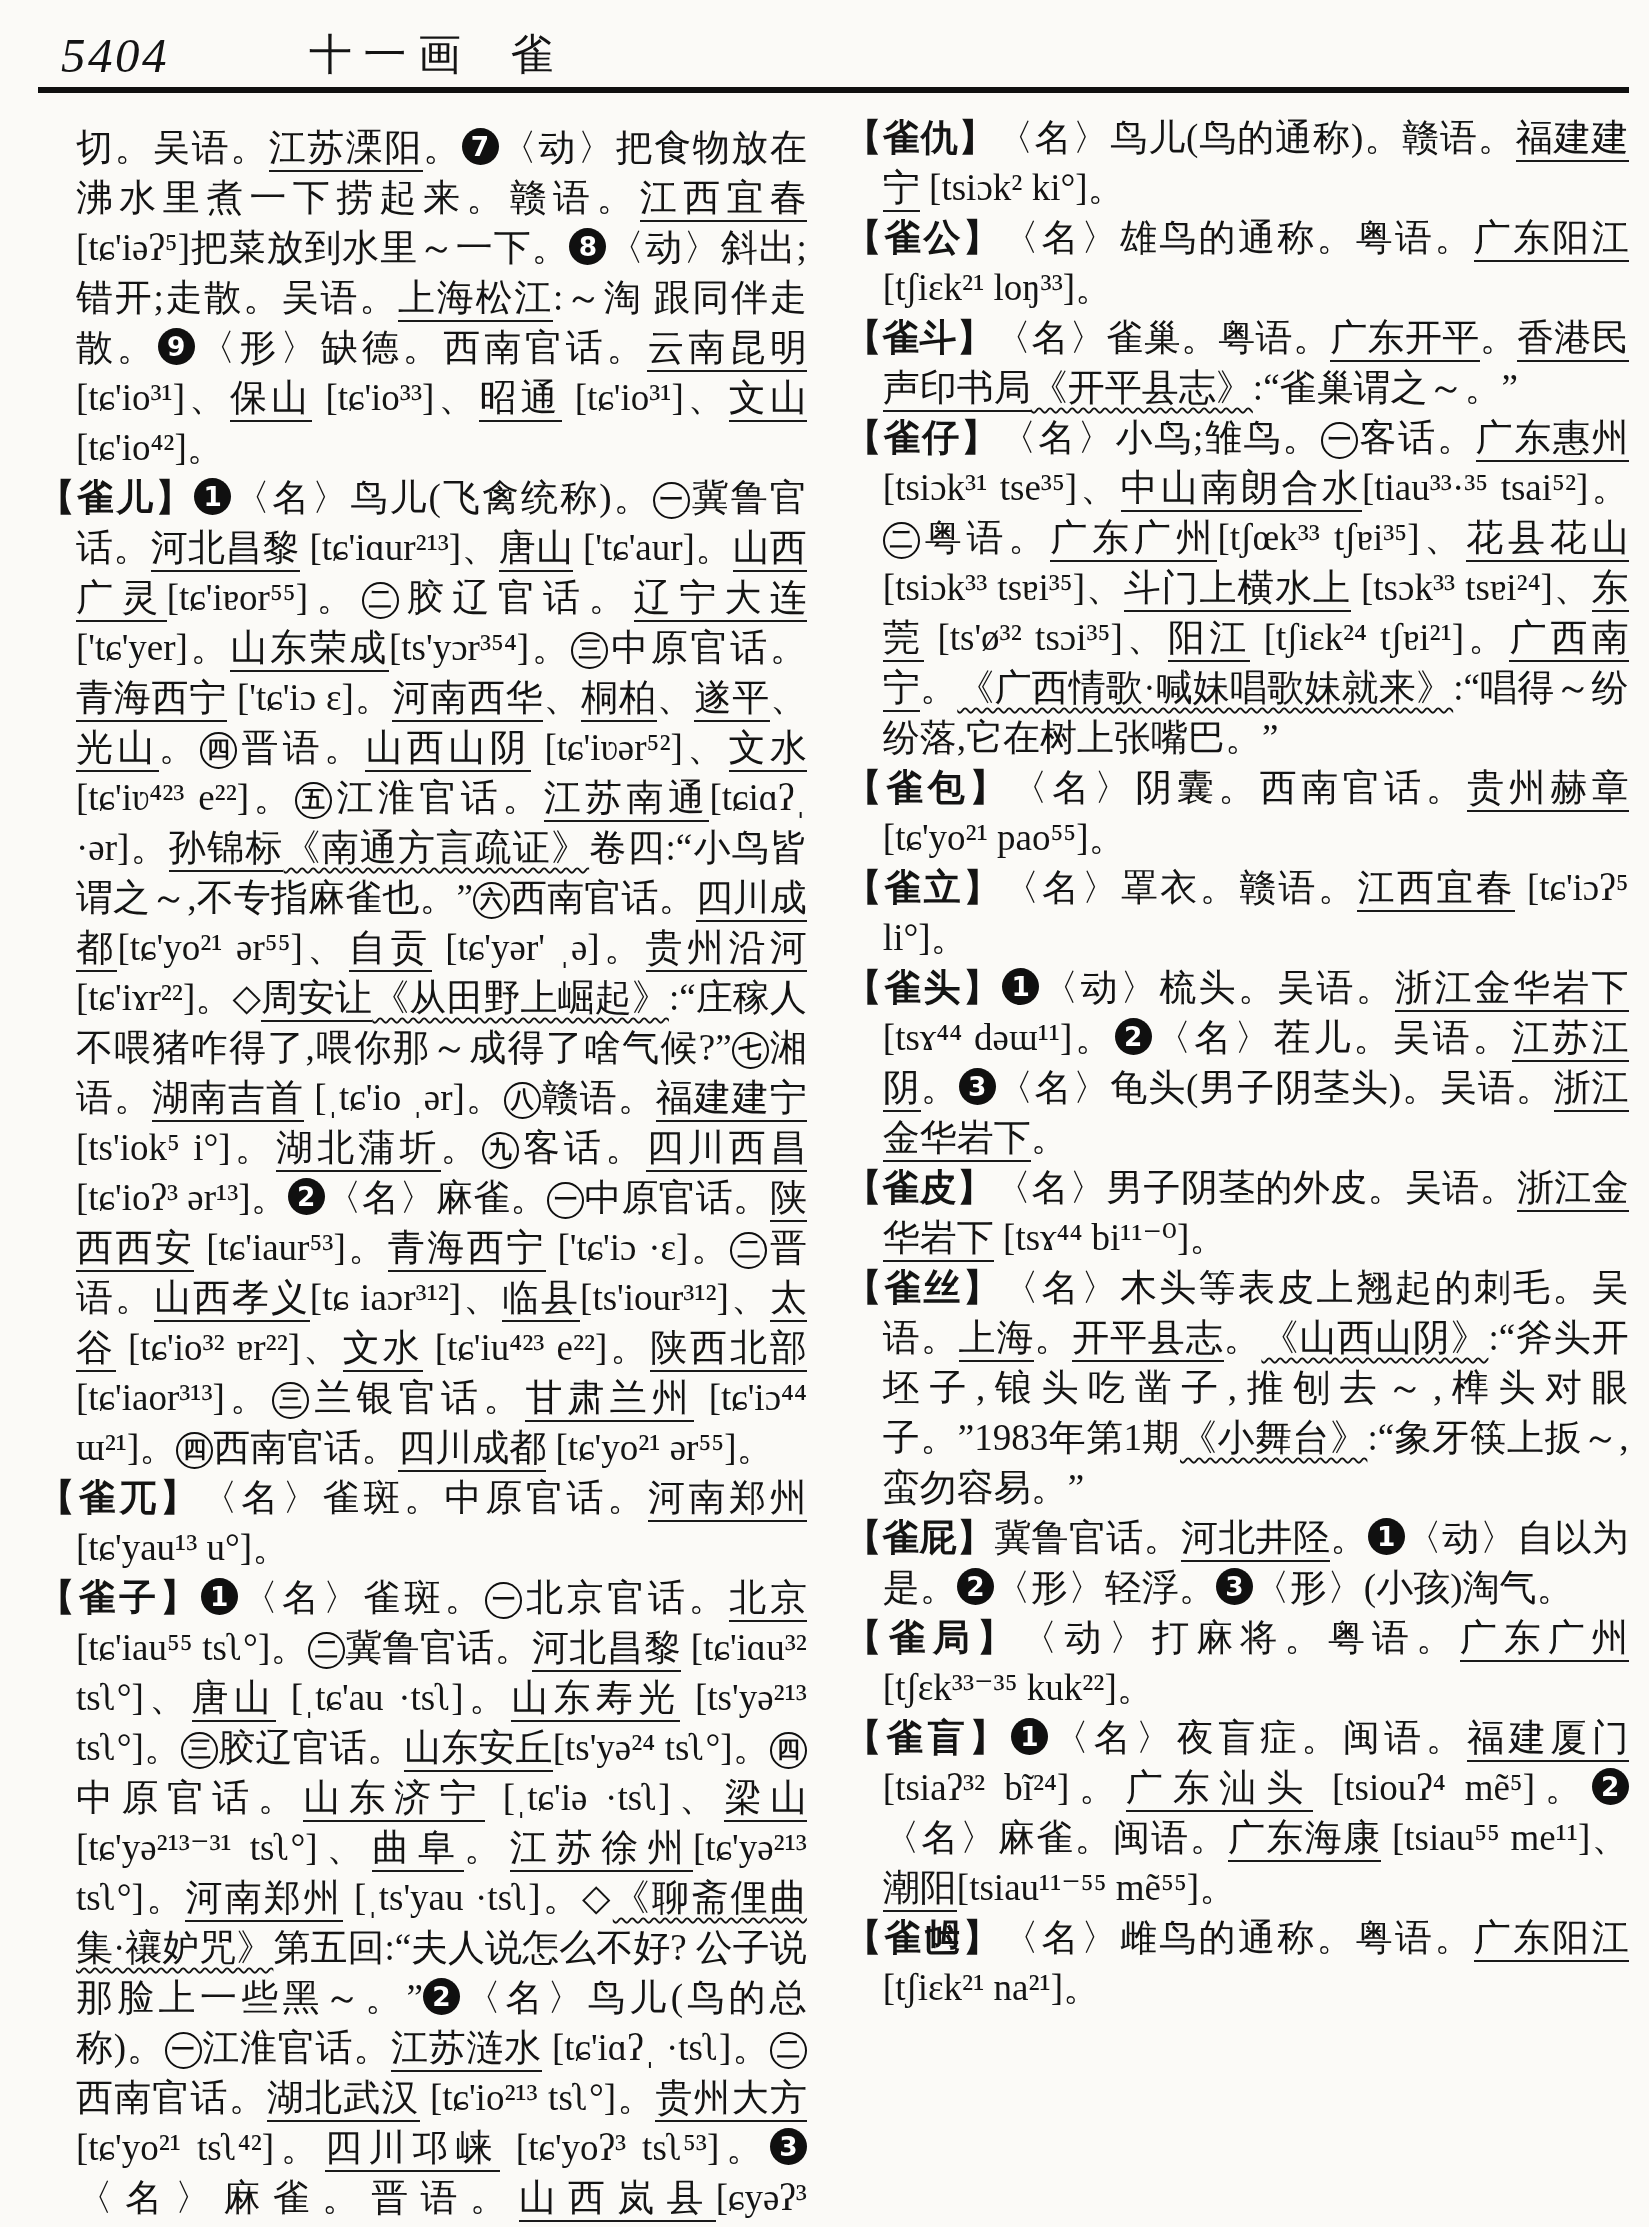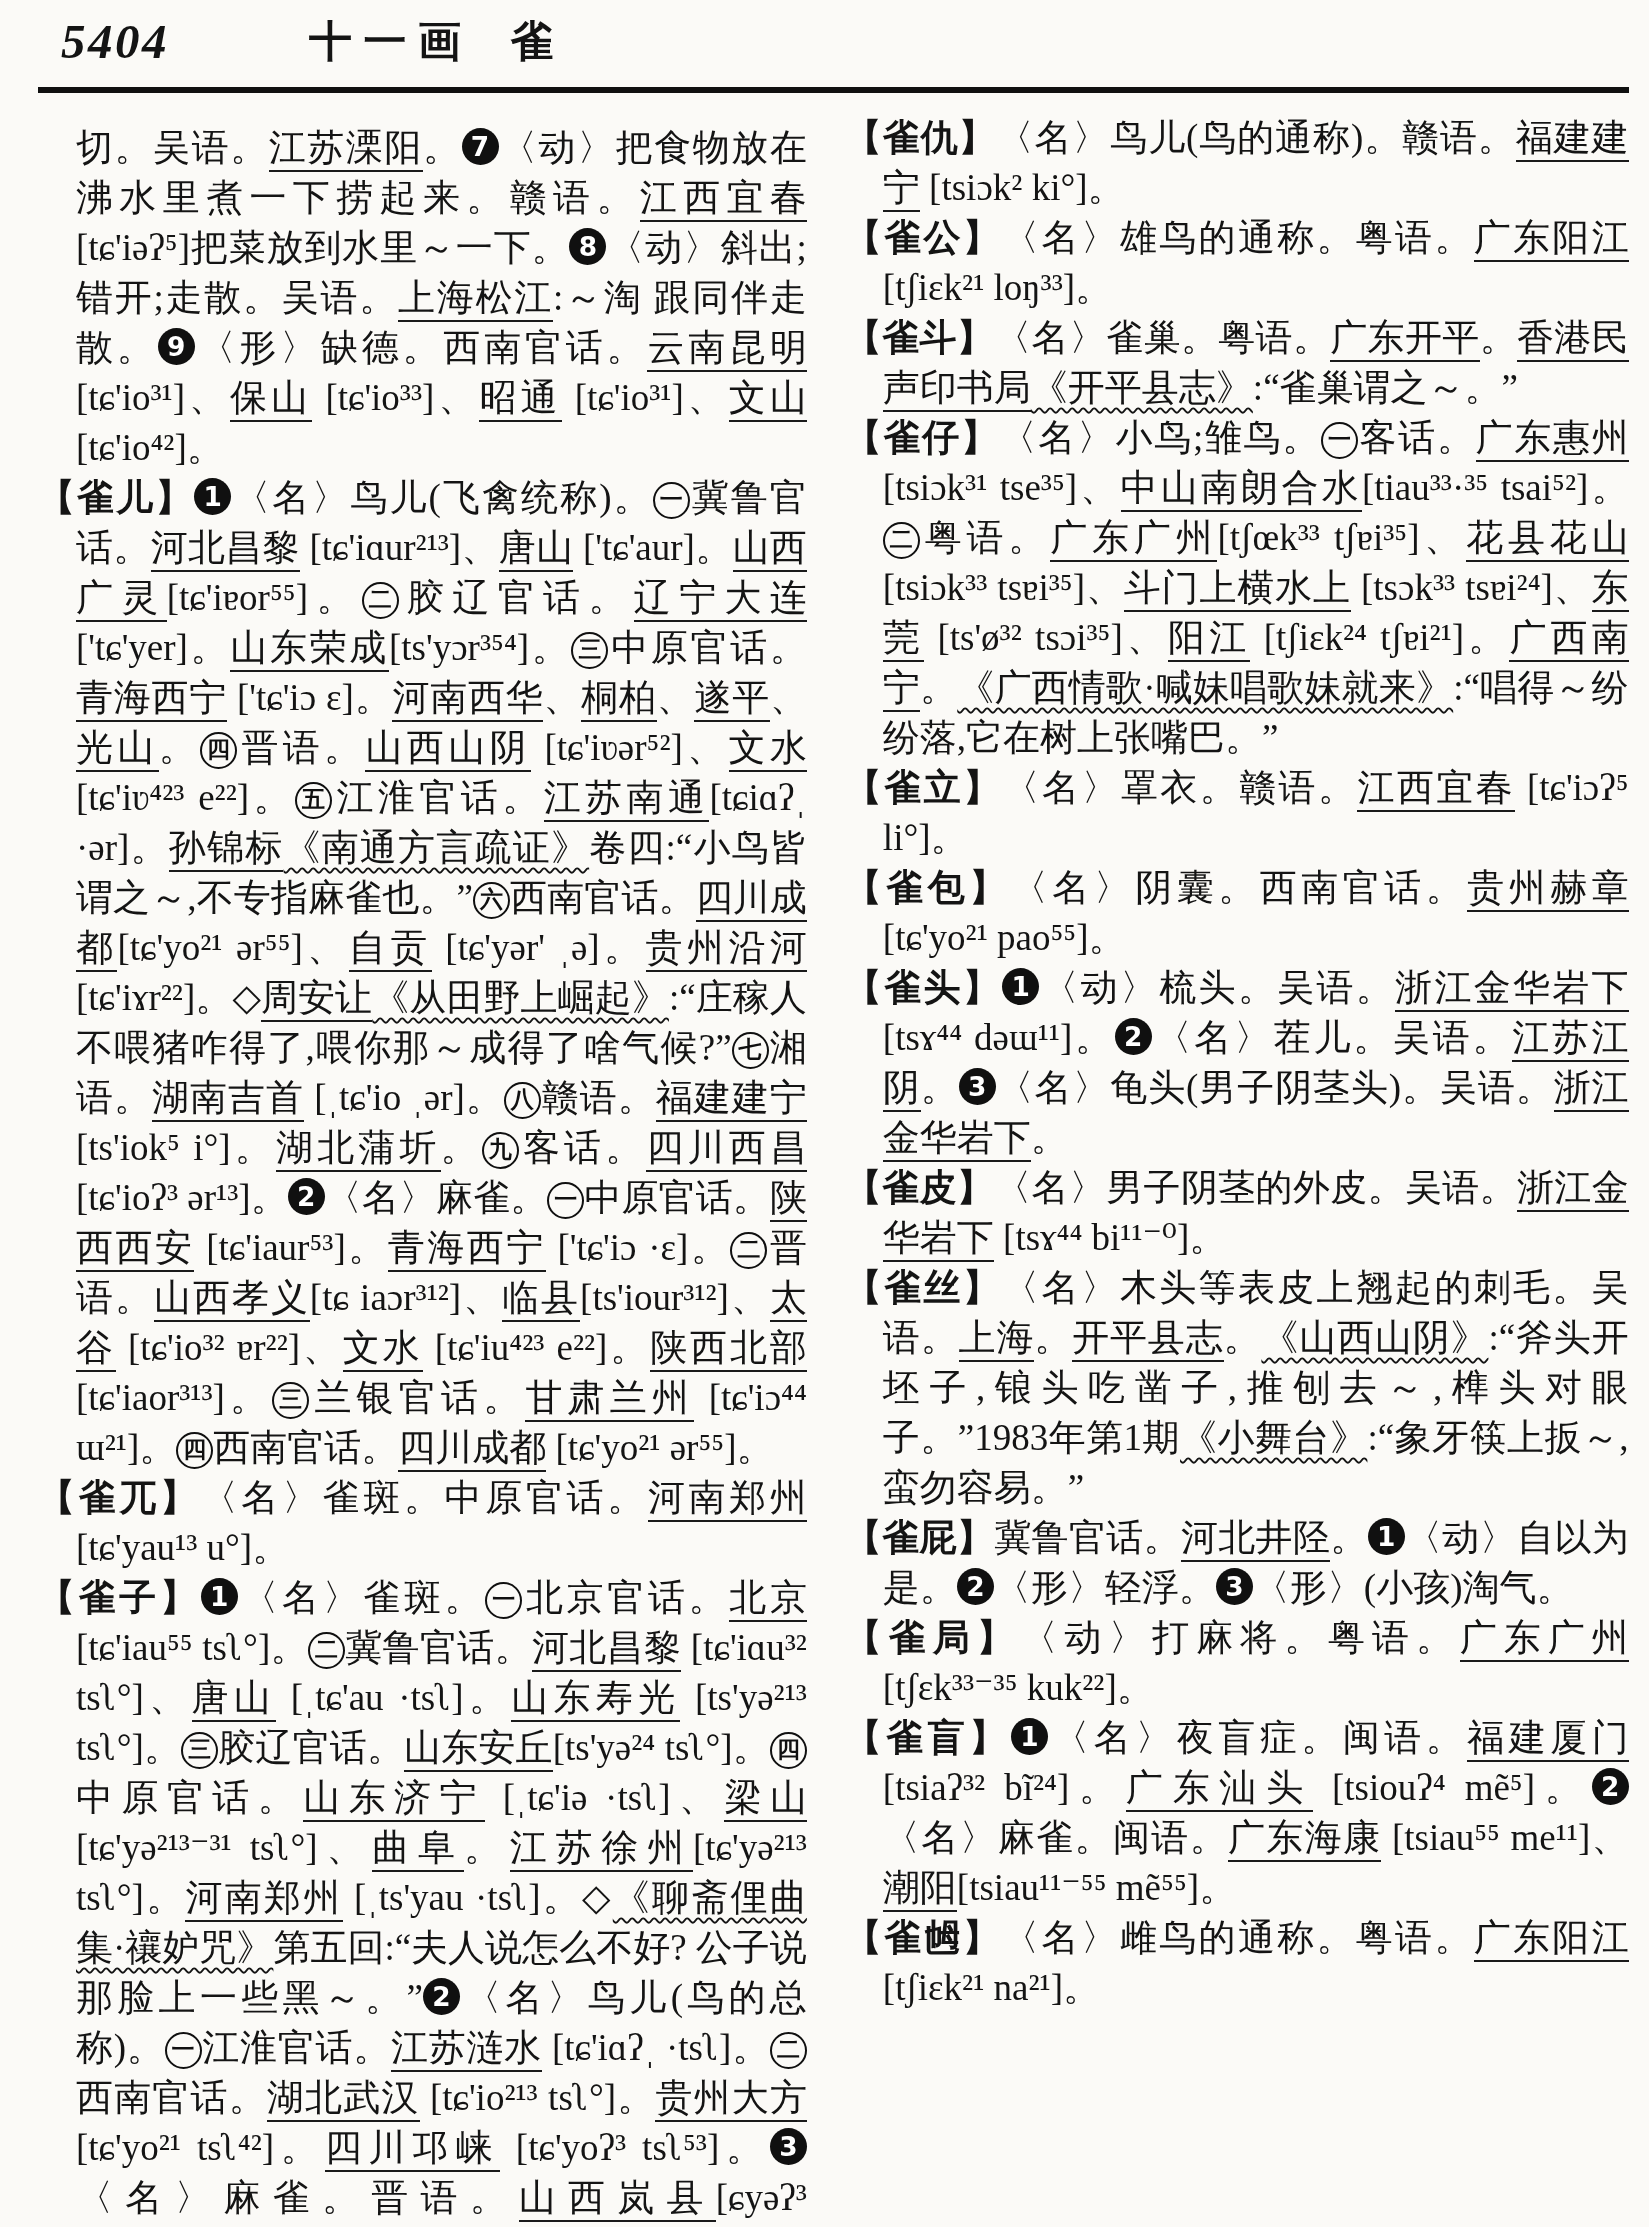--- a/index.html
+++ b/index.html
@@ -2,21 +2,21 @@
 <html style="font-size:13.2px"><head>
 <meta charset="utf-8">
 <style>
   html,body{margin:0;padding:0;}
   body{
     width:1650px;height:2227px;overflow:hidden;
     background:#fbfaf7;color:#141414;
     font-family:"Liberation Serif","DejaVu Serif",serif;
   }
   .page{box-sizing:border-box;width:1650px;height:2227px;padding:13.2px 21.4px 0 38px;}
-  .header{display:flex;align-items:flex-start;font-weight:700;height:71px;}
+  .header{display:flex;align-items:flex-end;font-weight:400;height:71px;}
   .pagenum{font-size:49px;font-style:italic;margin-left:23px;letter-spacing:2.5px;}
   .section{font-size:43px;margin-left:140px;letter-spacing:11.5px;}
   .headchar{font-size:43px;margin-left:38px;}
   .rule{height:5.8px;background:#101010;margin-top:3.3px;}
   .cols{display:flex;gap:38px;margin-top:20px;}
   .col{width:775px;font-size:37px;line-height:50px;text-align:justify;}
   .col.colr{width:790px;}
   .entry{padding-left:38px;text-indent:-38px;}
   .entry.cont{text-indent:0;margin-top:10px;}
   .hw{font-weight:700;}
@@ -50,22 +50,22 @@
         <div class="entry cont"><span>切。吴语。<span class="pn">江苏溧阳</span>。<span class="sn">7</span>〈动〉把食物放在沸水里煮一下捞起来。赣语。<span class="pn">江西宜春</span>[tɕ'iəʔ⁵]把菜放到水里～一下。<span class="sn">8</span>〈动〉斜出;错开;走散。吴语。<span class="pn">上海松江</span>:～淘 跟同伴走散。<span class="sn">9</span>〈形〉缺德。西南官话。<span class="pn">云南昆明</span> [tɕ'io³¹]、<span class="pn">保山</span> [tɕ'io³³]、<span class="pn">昭通</span> [tɕ'io³¹]、<span class="pn">文山</span> [tɕ'io⁴²]。</span></div>
         <div class="entry"><span class="hw">【雀儿】</span><span><span class="sn">1</span>〈名〉鸟儿(飞禽统称)。<span class="dn">一</span>冀鲁官话。<span class="pn">河北昌黎</span> [tɕ'iɑur²¹³]、<span class="pn">唐山</span> ['tɕ'aur]。<span class="pn">山西广灵</span>[tɕ'iɐor⁵⁵]。<span class="dn">二</span>胶辽官话。<span class="pn">辽宁大连</span>['tɕ'yer]。<span class="pn">山东荣成</span>[ts'yɔr³⁵⁴]。<span class="dn">三</span>中原官话。<span class="pn">青海西宁</span> ['tɕ'iɔ ɛ]。<span class="pn">河南西华</span>、<span class="pn">桐柏</span>、<span class="pn">遂平</span>、<span class="pn">光山</span>。<span class="dn">四</span>晋语。<span class="pn">山西山阴</span> [tɕ'iʋər⁵²]、<span class="pn">文水</span> [tɕ'iʋ⁴²³ e²²]。<span class="dn">五</span>江淮官话。<span class="pn">江苏南通</span>[tɕiɑʔˌ ·ər]。<span class="pn">孙锦标</span><span class="bt">《南通方言疏证》</span>卷四:“小鸟皆谓之～,不专指麻雀也。”<span class="dn">六</span>西南官话。<span class="pn">四川成都</span>[tɕ'yo²¹ ər⁵⁵]、<span class="pn">自贡</span> [tɕ'yər' ˌə]。<span class="pn">贵州沿河</span> [tɕ'iɤr²²]。◇<span class="pn">周安让</span><span class="bt">《从田野上崛起》</span>:“庄稼人不喂猪咋得了,喂你那～成得了啥气候?”<span class="dn">七</span>湘语。<span class="pn">湖南吉首</span> [ˌtɕ'io ˌər]。<span class="dn">八</span>赣语。<span class="pn">福建建宁</span> [ts'iok⁵ i°]。<span class="pn">湖北蒲圻</span>。<span class="dn">九</span>客话。<span class="pn">四川西昌</span> [tɕ'ioʔ³ ər¹³]。<span class="sn">2</span>〈名〉麻雀。<span class="dn">一</span>中原官话。<span class="pn">陕西西安</span> [tɕ'iaur⁵³]。<span class="pn">青海西宁</span> ['tɕ'iɔ ·ɛ]。<span class="dn">二</span>晋语。<span class="pn">山西孝义</span>[tɕ iaɔr³¹²]、<span class="pn">临县</span>[ts'iour³¹²]、<span class="pn">太谷</span> [tɕ'io³² ɐr²²]、<span class="pn">文水</span> [tɕ'iu⁴²³ e²²]。<span class="pn">陕西北部</span>[tɕ'iaor³¹³]。<span class="dn">三</span>兰银官话。<span class="pn">甘肃兰州</span> [tɕ'iɔ⁴⁴ ɯ²¹]。<span class="dn">四</span>西南官话。<span class="pn">四川成都</span> [tɕ'yo²¹ ər⁵⁵]。</span></div>
         <div class="entry"><span class="hw">【雀兀】</span><span>〈名〉雀斑。中原官话。<span class="pn">河南郑州</span>[tɕ'yau¹³ u°]。</span></div>
         <div class="entry"><span class="hw">【雀子】</span><span><span class="sn">1</span>〈名〉雀斑。<span class="dn">一</span>北京官话。<span class="pn">北京</span>[tɕ'iau⁵⁵ tsʅ°]。<span class="dn">二</span>冀鲁官话。<span class="pn">河北昌黎</span> [tɕ'iɑu³² tsʅ°]、<span class="pn">唐山</span> [ˌtɕ'au ·tsʅ]。<span class="pn">山东寿光</span> [ts'yə²¹³ tsʅ°]。<span class="dn">三</span>胶辽官话。<span class="pn">山东安丘</span>[ts'yə²⁴ tsʅ°]。<span class="dn">四</span>中原官话。<span class="pn">山东济宁</span> [ˌtɕ'iə ·tsʅ]、<span class="pn">梁山</span> [tɕ'yə²¹³⁻³¹ tsʅ°]、<span class="pn">曲阜</span>。<span class="pn">江苏徐州</span>[tɕ'yə²¹³ tsʅ°]。<span class="pn">河南郑州</span> [ˌts'yau ·tsʅ]。◇<span class="bt">《聊斋俚曲集·禳妒咒》</span>第五回:“夫人说怎么不好? 公子说那脸上一些黑～。”<span class="sn">2</span>〈名〉鸟儿(鸟的总称)。<span class="dn">一</span>江淮官话。<span class="pn">江苏涟水</span> [tɕ'iɑʔˌ ·tsʅ]。<span class="dn">二</span>西南官话。<span class="pn">湖北武汉</span> [tɕ'io²¹³ tsʅ°]。<span class="pn">贵州大方</span> [tɕ'yo²¹ tsʅ⁴²]。<span class="pn">四川邛崃</span> [tɕ'yoʔ³ tsʅ⁵³]。<span class="sn">3</span>〈名〉麻雀。晋语。<span class="pn">山西岚县</span>[ɕyəʔ³ tsəʔ³⁻³¹]。也作“雀仔”。闽语。[tsia²¹³ tsai²¹]。〈名〉茬儿。吴语。。〈名〉男性生殖器;阴茎。北京官话。 [tɕ'iau²¹⁴⁻²¹ tsʅ°]。胶辽官话。[tɕ'ye¹³ tθə°]。</span></div>
       </div>
     <div class="col colr">
         <div class="entry"><span class="hw">【雀仇】</span><span>〈名〉鸟儿(鸟的通称)。赣语。<span class="pn">福建建宁</span> [tsiɔk² ki°]。</span></div>
         <div class="entry"><span class="hw">【雀公】</span><span>〈名〉雄鸟的通称。粤语。<span class="pn">广东阳江</span> [tʃiɛk²¹ loŋ³³]。</span></div>
         <div class="entry"><span class="hw">【雀斗】</span><span>〈名〉雀巢。粤语。<span class="pn">广东开平</span>。<span class="pn">香港民声印书局</span><span class="bt">《开平县志》</span>:“雀巢谓之～。”</span></div>
         <div class="entry"><span class="hw">【雀仔】</span><span>〈名〉小鸟;雏鸟。<span class="dn">一</span>客话。<span class="pn">广东惠州</span> [tsiɔk³¹ tse³⁵]、<span class="pn">中山南朗合水</span>[tiau³³·³⁵ tsai⁵²]。<span class="dn">二</span>粤语。<span class="pn">广东广州</span>[tʃœk³³ tʃɐi³⁵]、<span class="pn">花县花山</span> [tsiɔk³³ tsɐi³⁵]、<span class="pn">斗门上横水上</span> [tsɔk³³ tsɐi²⁴]、<span class="pn">东莞</span> [ts'ø³² tsɔi³⁵]、<span class="pn">阳江</span> [tʃiɛk²⁴ tʃɐi²¹]。<span class="pn">广西南宁</span>。<span class="bt">《广西情歌·喊妹唱歌妹就来》</span>:“唱得～纷纷落,它在树上张嘴巴。”</span></div>
+        <div class="entry"><span class="hw">【雀包】</span><span>〈名〉阴囊。西南官话。<span class="pn">贵州赫章</span> [tɕ'yo²¹ pao⁵⁵]。</span></div>
         <div class="entry"><span class="hw">【雀立】</span><span>〈名〉罩衣。赣语。<span class="pn">江西宜春</span> [tɕ'iɔʔ⁵ li°]。</span></div>
-        <div class="entry"><span class="hw">【雀包】</span><span>〈名〉阴囊。西南官话。<span class="pn">贵州赫章</span> [tɕ'yo²¹ pao⁵⁵]。</span></div>
         <div class="entry"><span class="hw">【雀头】</span><span><span class="sn">1</span>〈动〉梳头。吴语。<span class="pn">浙江金华岩下</span> [tsɤ⁴⁴ dəɯ¹¹]。<span class="sn">2</span>〈名〉茬儿。吴语。<span class="pn">江苏江阴</span>。<span class="sn">3</span>〈名〉龟头(男子阴茎头)。吴语。<span class="pn">浙江金华岩下</span>。</span></div>
         <div class="entry"><span class="hw">【雀皮】</span><span>〈名〉男子阴茎的外皮。吴语。<span class="pn">浙江金华岩下</span> [tsɤ⁴⁴ bi¹¹⁻⁰]。</span></div>
         <div class="entry"><span class="hw">【雀丝】</span><span>〈名〉木头等表皮上翘起的刺毛。吴语。<span class="pn">上海</span>。<span class="pn">开平县志</span>。<span class="bt">《山西山阴》</span>:“斧头开坯子,锒头吃凿子,推刨去～,榫头对眼子。”1983年第1期<span class="bt">《小舞台》</span>:“象牙筷上扳～,蛮勿容易。”</span></div>
         <div class="entry"><span class="hw">【雀屁】</span><span>冀鲁官话。<span class="pn">河北井陉</span>。<span class="sn">1</span>〈动〉自以为是。<span class="sn">2</span>〈形〉轻浮。<span class="sn">3</span>〈形〉(小孩)淘气。</span></div>
         <div class="entry"><span class="hw">【雀局】</span><span>〈动〉打麻将。粤语。<span class="pn">广东广州</span> [tʃɛk³³⁻³⁵ kuk²²]。</span></div>
         <div class="entry"><span class="hw">【雀盲】</span><span><span class="sn">1</span>〈名〉夜盲症。闽语。<span class="pn">福建厦门</span> [tsiaʔ³² bĩ²⁴]。<span class="pn">广东汕头</span> [tsiouʔ⁴ mẽ⁵]。<span class="sn">2</span>〈名〉麻雀。闽语。<span class="pn">广东海康</span> [tsiau⁵⁵ me¹¹]、<span class="pn">潮阳</span>[tsiau¹¹⁻⁵⁵ mẽ⁵⁵]。</span></div>
         <div class="entry"><span class="hw">【雀乸】</span><span>〈名〉雌鸟的通称。粤语。<span class="pn">广东阳江</span> [tʃiɛk²¹ na²¹]。</span></div>
         <div class="entry"></div>
       </div>
   </div>

